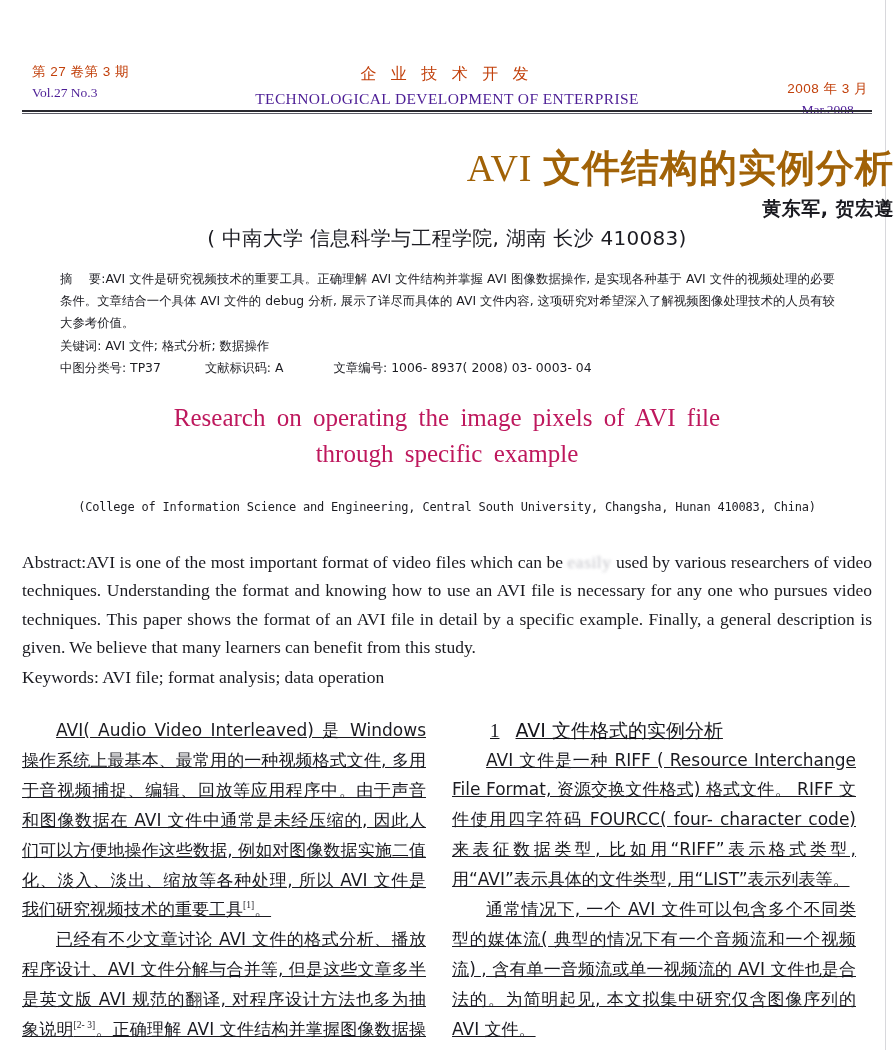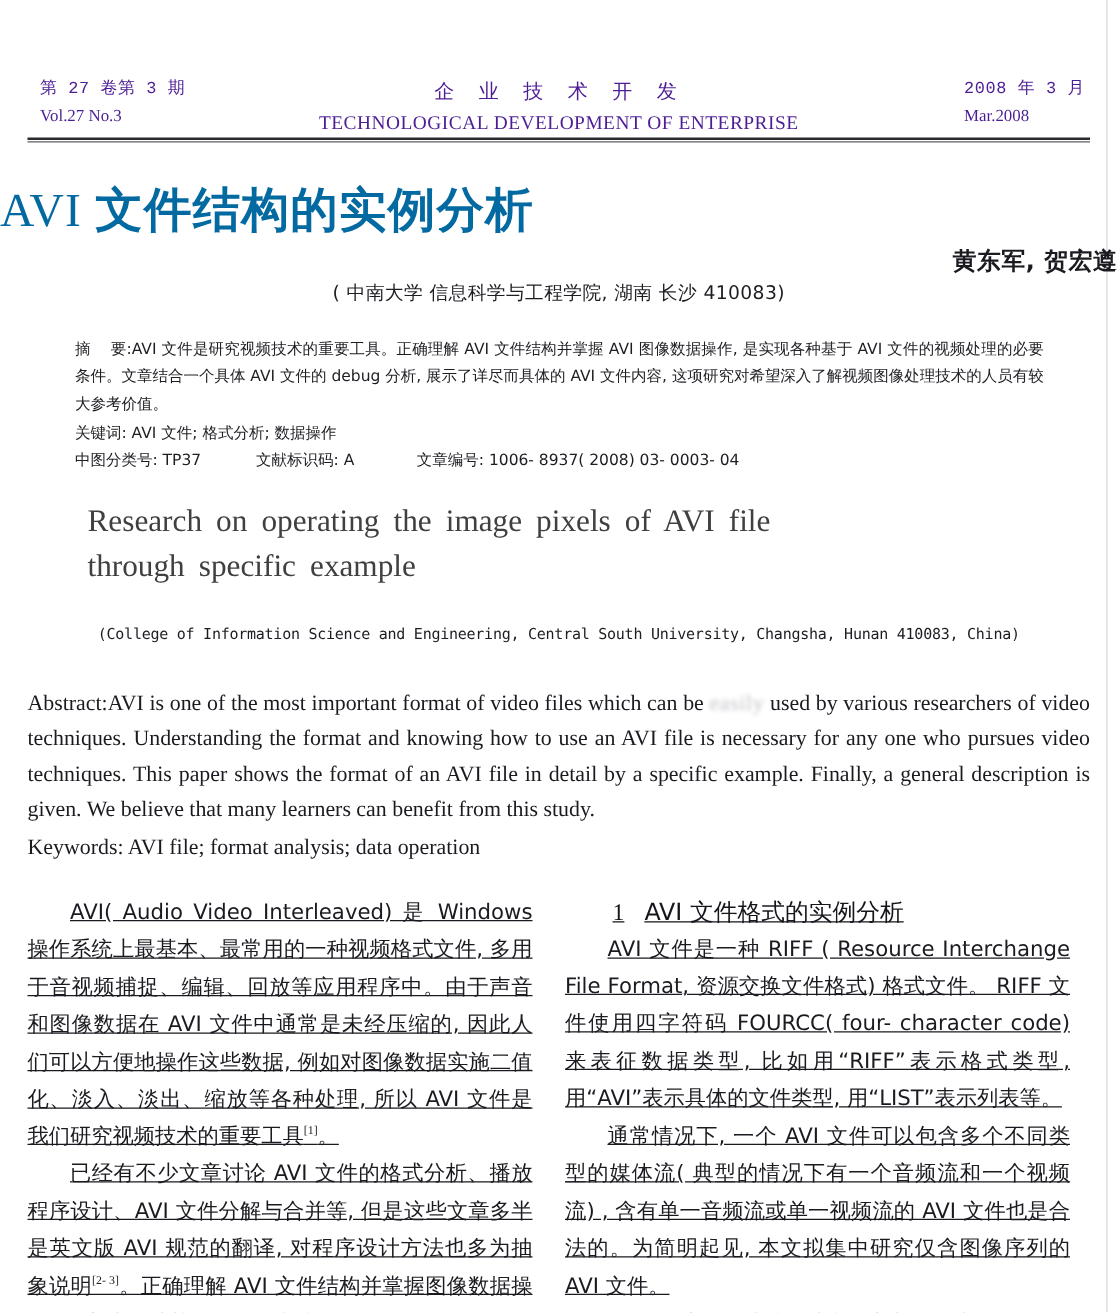--- a/index.html
+++ b/index.html
@@ -35,27 +35,27 @@
     top: 62px;
     width: 850px;
     height: 50px;
   }
   .mh-left, .mh-right, .mh-center {
     position: absolute;
     top: 0;
     line-height: 1.55;
   }
   .mh-left  { left: 10px; text-align: left; }
-  .mh-right { right: 4px; text-align: left; }
+  .mh-right { right: 4px; text-align: center; margin-top: 17px; }
   .mh-center{ left: 0; width: 850px; text-align: center; }
   .mh-cn {
-    font-family: Liberation Mono, monospace;
+    font-family: Liberation Sans, sans-serif;
     font-size: 13.5px;
     letter-spacing: 0.5px;
-    color: #4c1d95;
+    color: #c2410c;
     white-space: nowrap;
   }
   .mh-en {
     font-family: Liberation Serif, serif;
     font-size: 13.5px;
     color: #4c1d95;
     white-space: nowrap;
   }
   .mh-center .mh-cn {
     font-size: 16px;
@@ -79,24 +79,24 @@
   .rule-double .r2 {
     position: absolute; left: 0; top: 3px;
     width: 100%; height: 1px; background: #5c5c66;
   }
 
   
   .title-cn {
     position: absolute;
     left: 0; top: 145px;
     width: 894px;
-    text-align: left;
+    text-align: right;
     font-size: 38px;
     line-height: 1.25;
-    color: #0369a1;
+    color: #a16207;
   }
   .title-cn .lat {
     font-family: "Liberation Serif", serif;
     font-weight: normal;
     letter-spacing: 1px;
   }
   .title-cn .han {
     font-family: "DejaVu Sans", sans-serif;
     font-weight: bold;
     letter-spacing: 1px;
@@ -111,21 +111,21 @@
     font-weight: bold;
     letter-spacing: 0.5px;
     color: #1a1a20;
   }
   .affil-cn {
     position: absolute;
     left: 0; top: 225px;
     width: 894px;
     text-align: center;
     font-family: "DejaVu Sans", sans-serif;
-    font-size: 15px;
+    font-size: 20px;
     letter-spacing: 0.3px;
     color: #1c1c22;
   }
 
   
   .abs-cn {
     position: absolute;
     left: 60px;
     top: 268px;
     width: 775px;
@@ -138,25 +138,25 @@
   .abs-cn .lbl-gap { display: inline-block; width: 16px; }
   .abs-cn .kw { margin-top: 1px; }
   .abs-cn .cls span.gap1 { display: inline-block; width: 44px; }
   .abs-cn .cls span.gap2 { display: inline-block; width: 50px; }
 
   
   .title-en {
     position: absolute;
     left: 70px; top: 400px;
     width: 754px;
-    text-align: left;
+    text-align: center;
     font-family: "Liberation Serif", serif;
     font-size: 25px;
     line-height: 1.42;
-    color: #404040;
+    color: #be185d;
     word-spacing: 5px;
   }
   .authors-en {
     position: absolute;
     left: 0; top: 474px;
     width: 894px;
     text-align: center;
     font-family: "Liberation Serif", serif;
     font-size: 19.5px;
     letter-spacing: 0.2px;

